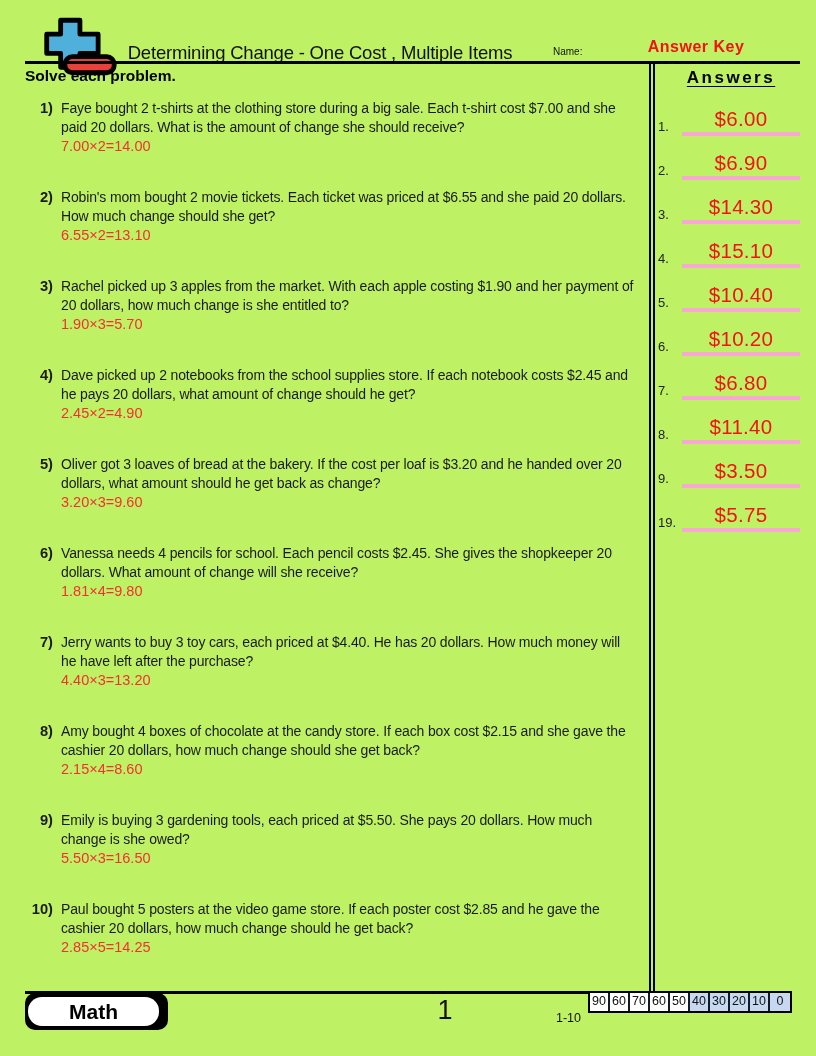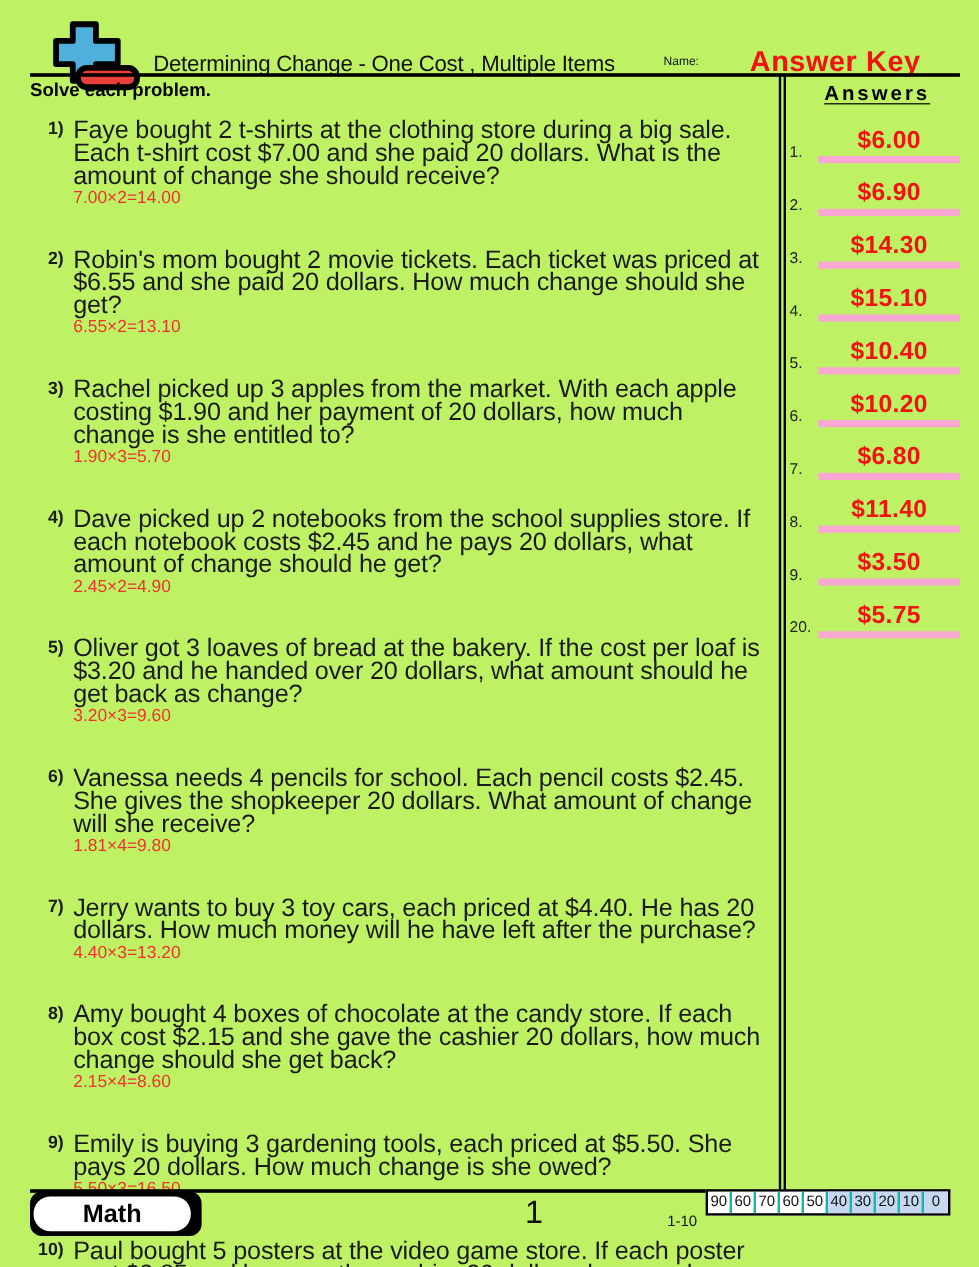--- a/index.html
+++ b/index.html
@@ -11,70 +11,70 @@
   }
   
   .logo { position:absolute; left:42px; top:17px; width:78px; height:60px; }
   .title {
     position:absolute; left:100px; top:42px; width:440px; text-align:center;
     font-size:18.5px; letter-spacing:-0.2px; color:#111;
   }
   .name-label { position:absolute; left:553px; top:46px; font-size:10px; color:#111; }
   .answer-key {
     position:absolute; left:616px; top:38px; width:160px; text-align:center;
-    font-size:24px; font-weight:bold; letter-spacing:0.5px; color:#f21212;
+    font-size:16px; font-weight:bold; letter-spacing:0.5px; color:#f21212;
   }
   .header-rule { position:absolute; left:25px; top:61px; width:775px; height:3px; background:#000; }
   .instructions { position:absolute; left:25px; top:67px; font-size:15.5px; font-weight:bold; color:#000; }
 
   
   .problems { position:absolute; left:25px; top:99px; width:618px; }
   .problem { display:flex; margin-bottom:32px; }
   .p-num { width:36px; padding-right:8px; text-align:right; font-weight:bold; font-size:14.7px; line-height:19px; flex:none; }
   .p-body { width:574px; }
-  .p-text { font-size:21px; line-height:19px; letter-spacing:-0.15px; color:#1a1a1a; }
+  .p-text { font-size:14px; line-height:19px; letter-spacing:-0.15px; color:#1a1a1a; }
   .p-work { font-size:14.5px; line-height:19px; color:#f33030; }
 
   
   .separator {
     position:absolute; left:649px; top:63px; height:929px; width:6px;
     border-left:2px solid #000; border-right:2px solid #000;
   }
 
   
   .answers { position:absolute; left:658px; top:64px; width:146px; }
   .answers-title {
     margin-top:4px; text-align:center; font-size:17px; font-weight:bold; letter-spacing:2.5px;
     text-decoration:underline; text-underline-offset:3px; color:#000;
   }
   .answer-row { position:relative; height:44px; }
   .answer-row.first { margin-top:7px; }
   .a-num { position:absolute; left:0; bottom:5px; font-size:13px; color:#222; }
   .a-line {
-    position:absolute; left:24px; right:4px; bottom:3px; border-bottom:6px solid #f9a8d4;
-    text-align:center; font-size:20.5px; font-weight:bold; color:#f21212; padding-bottom:1px;
+    position:absolute; left:24px; right:4px; bottom:3px; border-bottom:4px solid #f9a8d4;
+    text-align:center; font-size:20.5px; font-weight:normal; color:#f21212; padding-bottom:1px;
     letter-spacing:0.3px;
   }
 
   
   .footer-rule { position:absolute; left:25px; top:991px; width:767px; height:3px; background:#000; }
   .math-badge { position:absolute; left:25px; top:993px; width:143px; height:37px; background:#000; border-radius:10px; }
   .math-badge .pill {
     position:absolute; left:3px; top:4px; right:9px; bottom:4px; background:#fff; border-radius:14px;
     display:flex; align-items:center; justify-content:center;
     font-size:21px; font-weight:bold; color:#000;
   }
   .site-url { position:absolute; left:176px; top:1065px; font-size:21px; color:#111; }
   .page-num { position:absolute; left:400px; top:995px; width:90px; text-align:center; font-size:27px; color:#111; }
   .score { position:absolute; top:991px; right:24px; display:flex; align-items:flex-start; }
   .score-label { font-size:12.5px; margin-right:7px; margin-top:20px; color:#111; }
   .score-cells { display:flex; border:2px solid #000; background:#fff; }
   .score-cell {
     width:20px; height:18px; line-height:17px; text-align:center; font-size:12.5px;
-    border-right:2px solid #14b8a6; color:#111;
+    border-right:2px solid #0f172a; color:#111;
   }
   .score-cell:last-child { border-right:none; }
   .score-cell.blue { background:#c6d9f1; }
 </style>
 </head>
 <body>
 
 <div class="page">
 
   <svg class="logo" viewBox="0 0 70 56">
@@ -194,21 +194,21 @@
     </div>
     <div class="answer-row">
       <span class="a-num">8.</span>
       <span class="a-line">$11.40</span>
     </div>
     <div class="answer-row">
       <span class="a-num">9.</span>
       <span class="a-line">$3.50</span>
     </div>
     <div class="answer-row">
-      <span class="a-num">20.</span>
+      <span class="a-num">19.</span>
       <span class="a-line">$5.75</span>
     </div>
   </div>
 
   <div class="footer-rule"></div>
   <div class="math-badge">
     <div class="pill">Math</div>
   </div>
   <div class="site-url">www.CommonCoreSheets.com</div>
   <div class="page-num">1</div>

